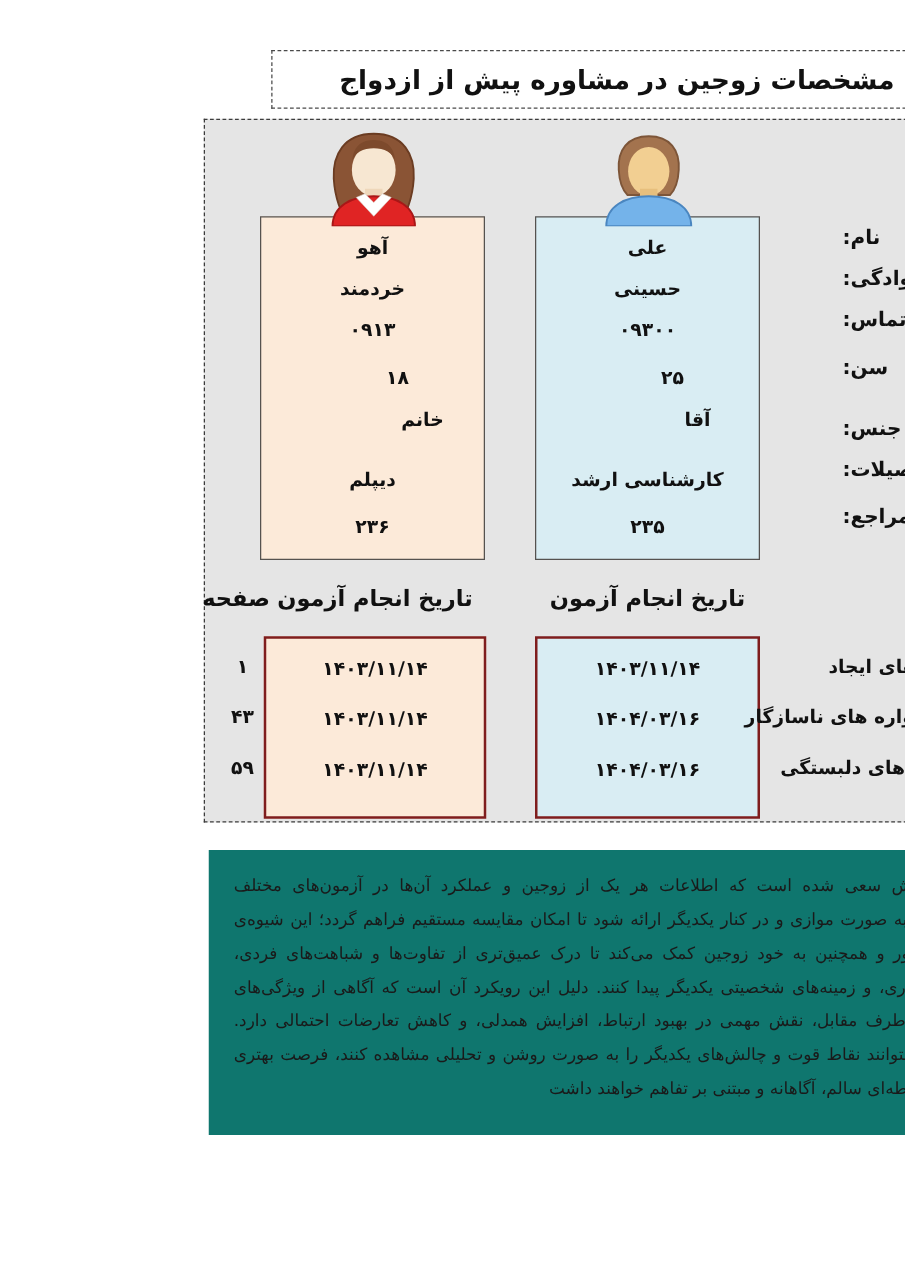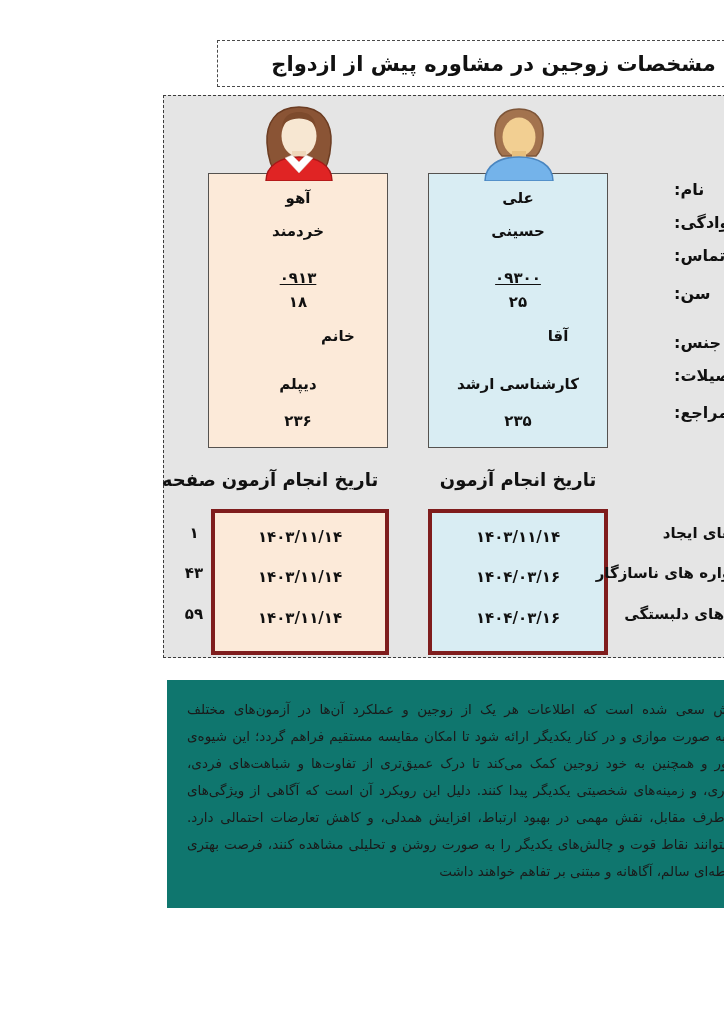--- a/index.html
+++ b/index.html
@@ -39,21 +39,21 @@
     border:1px solid #55524f;
     z-index:2;
   }
   .person-card.wife    { left:44px;  background:#fcead9; }
   .person-card.husband { left:264px; background:#d9edf3;padding-left:44px; }
   .card-row {
     position:absolute; left:0; width:100%; height:24px; line-height:24px;
     text-align:center; font-size:15px; font-weight:bold; color:#111;
   }
   .card-row.r1 { top:12px; }  .card-row.r2 { top:45px; }
-  .card-row.r3 { top:92px;text-decoration:underline; }  .card-row.r4 { top:116px; }
+  .card-row.r3 { top:78px; }  .card-row.r4 { top:116px;margin-left:20px; }
   .card-row.r5 { top:150px;margin-left:40px; } .card-row.r6 { top:198px; }
   .card-row.r7 { top:235px; }
 
   .labels-col { position:absolute; top:70px; right:16px; width:130px; height:275px; z-index:2; }
   .field-label {
     position:absolute; right:0; width:100%; height:24px; line-height:24px;
     text-align:left; font-size:16px; font-weight:bold; color:#111; white-space:nowrap;
   }
   .field-label.r1 { top:12px; }  .field-label.r2 { top:45px; }
   .field-label.r3 { top:78px; }  .field-label.r4 { top:116px; }
@@ -65,21 +65,21 @@
     position:absolute; height:24px; line-height:24px;
     font-size:18px; font-weight:bold; color:#111; text-align:center; z-index:2;
   }
   .hdr-page       { left:8px;   top:372px; width:44px; }
   .hdr-wife-date  { left:47px;  top:372px; width:178px; }
   .hdr-husb-date  { left:264px; top:372px; width:180px; }
   .hdr-test-title { right:6px;  top:378px; width:200px; text-align:center; }
 
   .date-box {
     position:absolute; top:413px; width:180px; height:146px;
-    border:4px solid #7f1d1d; z-index:2;
+    border:2px solid #7f1d1d; z-index:2;
   }
   .date-box.wife    { left:47px;  width:178px; background:#fcead9; }
   .date-box.husband { left:264px; background:#d9edf3; }
   .date-row {
     position:absolute; left:0; width:100%; height:24px; line-height:24px;
     text-align:center; font-size:15px; font-weight:bold; color:#111;
   }
   .date-row.t1 { top:12px; } .date-row.t2 { top:52px; } .date-row.t3 { top:93px; }
 
   .test-name {

